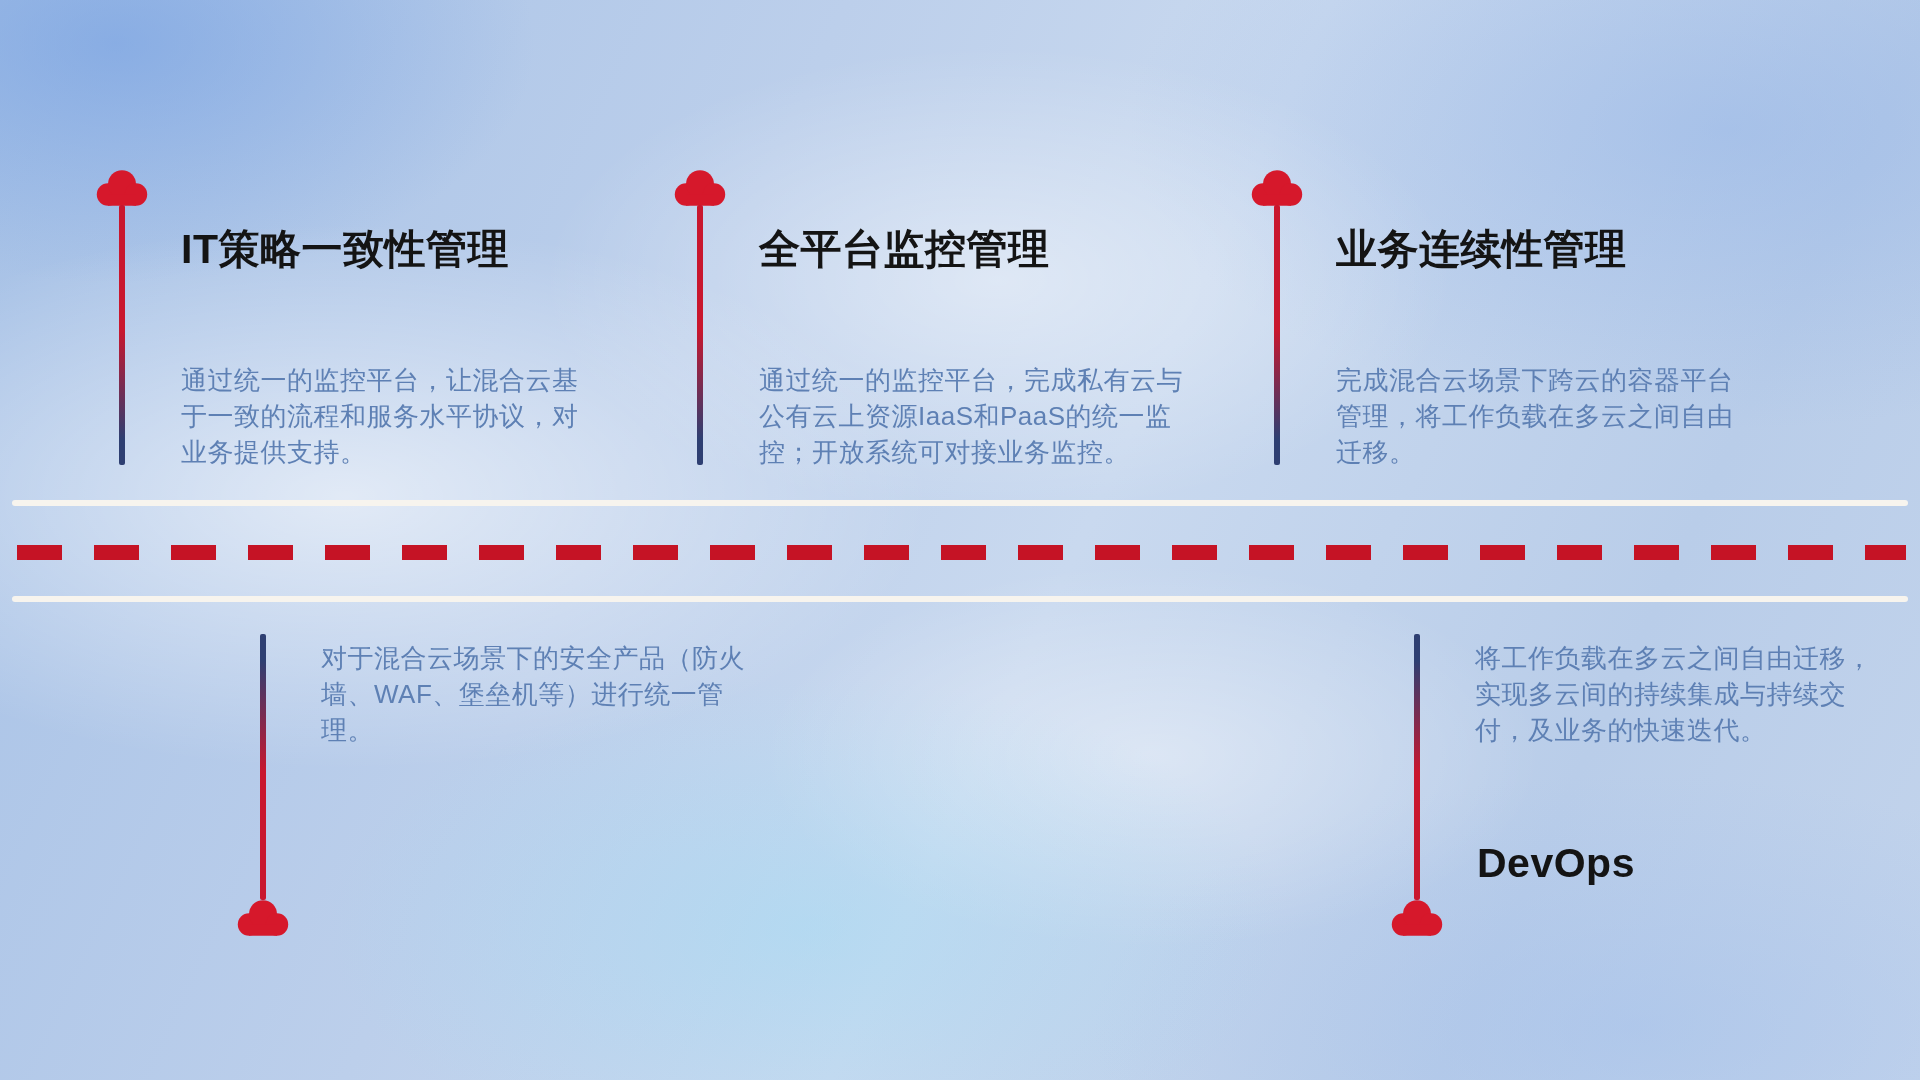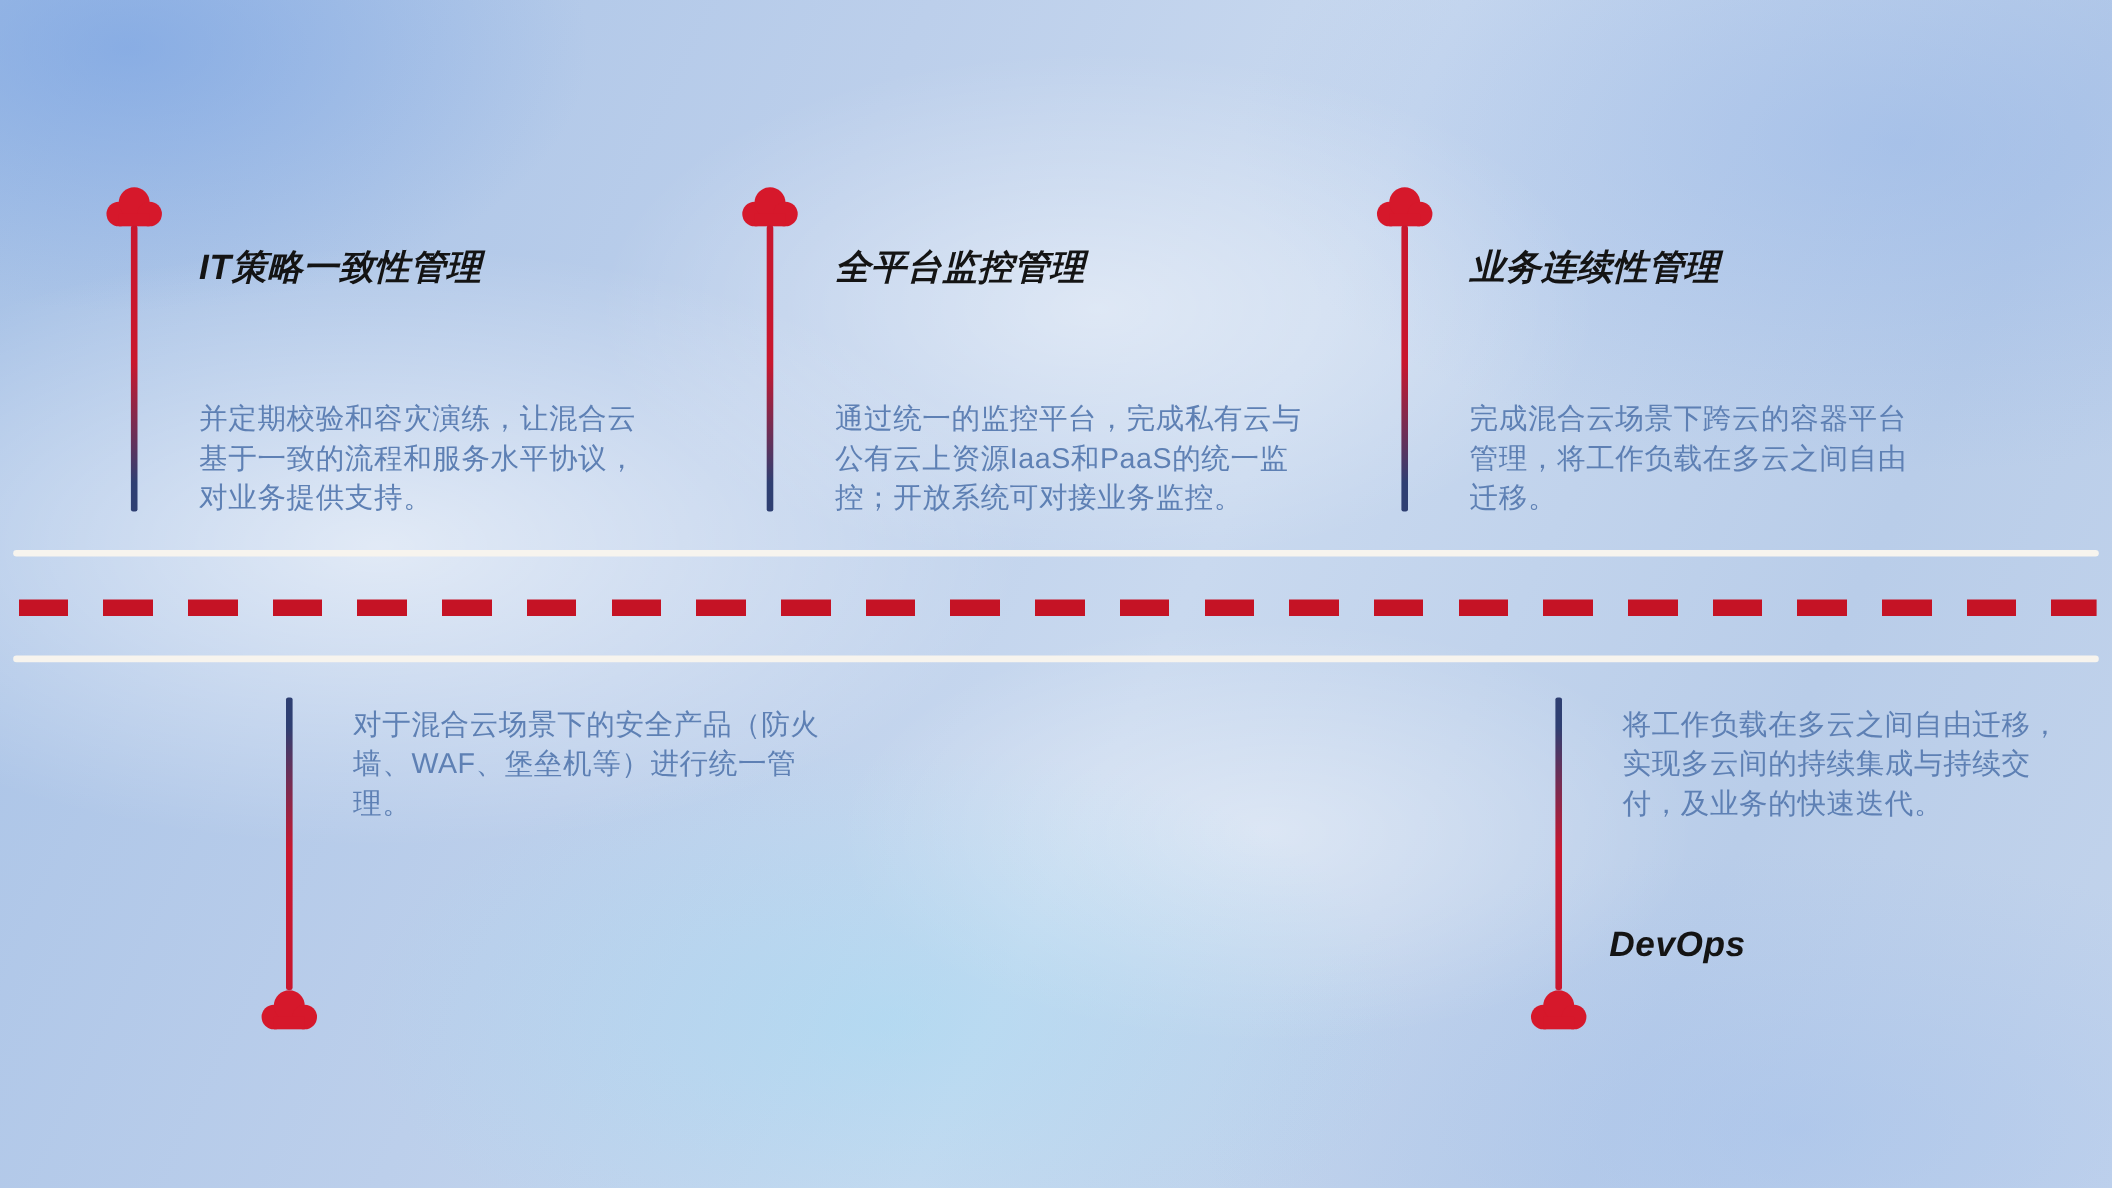--- a/index.html
+++ b/index.html
@@ -48,26 +48,25 @@
       var(--line-red, #c9172e) 0%, var(--line-red, #c9172e) 48%,
       var(--line-navy, #2e3f72) 90%, var(--line-navy, #2e3f72) 100%);
   }
   .vline.from-bottom {
     background: linear-gradient(0deg,
       var(--line-red, #c9172e) 0%, var(--line-red, #c9172e) 48%,
       var(--line-navy, #2e3f72) 90%, var(--line-navy, #2e3f72) 100%);
   }
   .item-title {
     position: absolute;
-    font-size: 32px;
+    font-size: 41px;
     font-weight: 700;
     color: var(--title-text, #141414);
     white-space: nowrap;
     letter-spacing: 0.5px;
-    font-style: italic;
   }
   .item-desc {
     position: absolute;
     font-size: 26px;
     line-height: 36px;
     color: var(--description-text, #5e80b4);
     letter-spacing: 0.5px;
   }
 </style>
 </head>
@@ -85,21 +84,21 @@
           <g fill="currentColor">
         <circle cx="15" cy="28" r="12"></circle>
             <circle cx="30" cy="17" r="15"></circle>
             <circle cx="45" cy="28" r="12"></circle>
             <rect x="15" y="28" width="30" height="12"></rect>
       </g>
         </svg>
     </div>
     <div class="vline from-top" style="left:25px; top:37px; height:260px"></div>
     <div class="item-title" style="left:87px; top:54px">IT策略一致性管理</div>
-    <div class="item-desc" style="left:87px; top:194px; width:420px">并定期校验和容灾演练，让混合云基于一致的流程和服务水平协议，对业务提供支持。</div>
+    <div class="item-desc" style="left:87px; top:194px; width:420px">通过统一的监控平台，让混合云基于一致的流程和服务水平协议，对业务提供支持。</div>
   </div>
 
   <div class="item" style="left:672px; top:168px; width:500px; height:320px">
     <div class="cloud" style="left:0; top:0">
       <svg viewBox="0 0 60 42" aria-hidden="true">
           <g fill="currentColor">
         <circle cx="15" cy="28" r="12"></circle>
             <circle cx="30" cy="17" r="15"></circle>
             <circle cx="45" cy="28" r="12"></circle>
             <rect x="15" y="28" width="30" height="12"></rect>
@@ -139,21 +138,21 @@
             <rect x="15" y="28" width="30" height="12"></rect>
       </g>
         </svg>
     </div>
   </div>
 
 
   <div class="item" style="left:1389px; top:634px; width:520px; height:320px">
     <div class="vline from-bottom" style="left:25px; top:0; height:266px"></div>
     <div class="item-desc" style="left:86px; top:6px; width:400px">将工作负载在多云之间自由迁移，实现多云间的持续集成与持续交付，及业务的快速迭代。</div>
-    <div class="item-title" style="left:74px; top:206px">DevOps</div>
+    <div class="item-title" style="left:88px; top:206px">DevOps</div>
     <div class="cloud" style="left:0; top:264px">
       <svg viewBox="0 0 60 42" aria-hidden="true">
           <g fill="currentColor">
         <circle cx="15" cy="28" r="12"></circle>
             <circle cx="30" cy="17" r="15"></circle>
             <circle cx="45" cy="28" r="12"></circle>
             <rect x="15" y="28" width="30" height="12"></rect>
       </g>
         </svg>
     </div>

